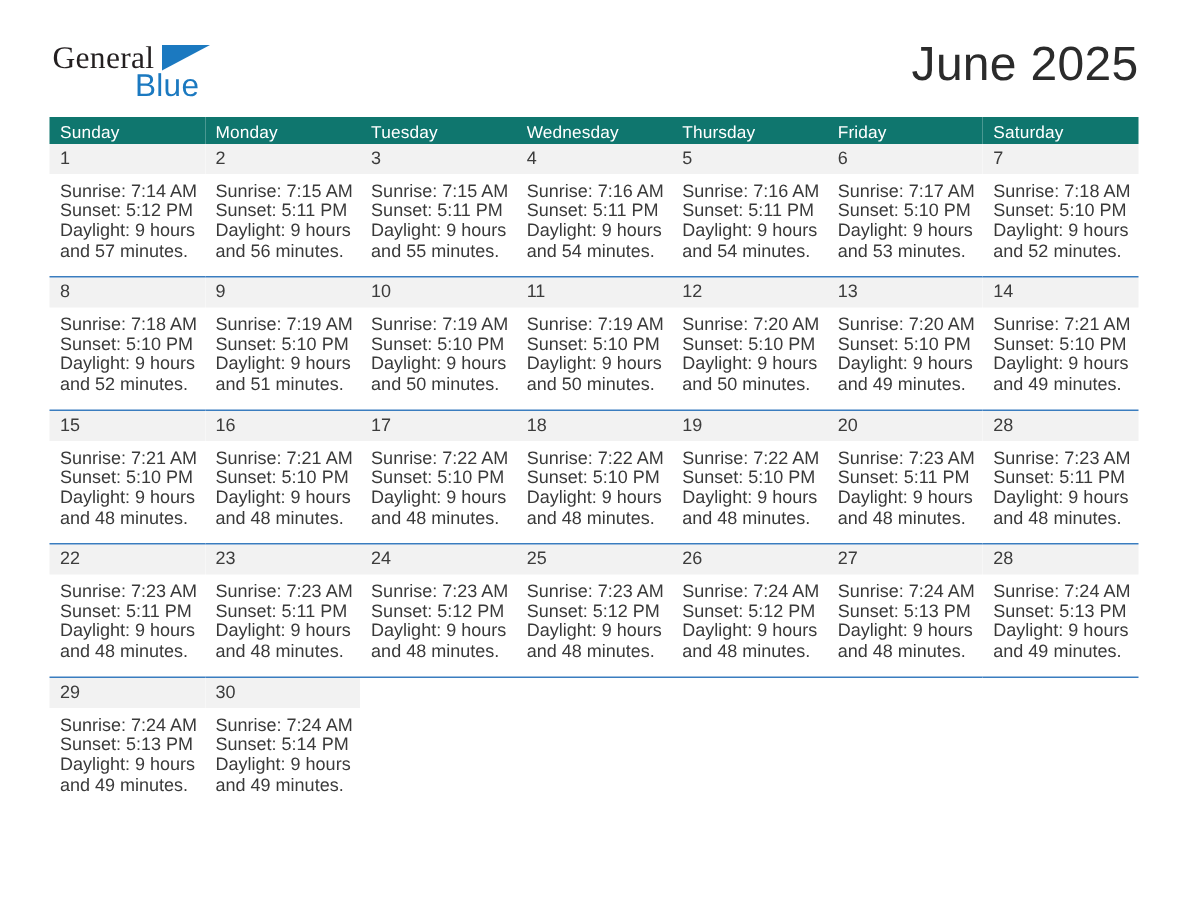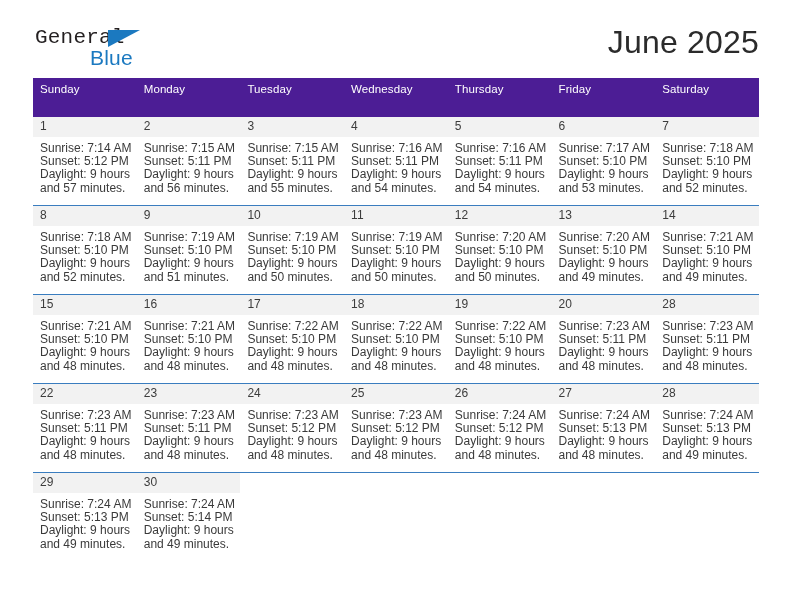--- a/index.html
+++ b/index.html
@@ -37,21 +37,21 @@
     height: 46px;
     flex: none;
   }
   .logo-general {
     position: absolute;
     left: 2px;
     top: 0px;
     font-size: 21px;
     letter-spacing: .2px;
     color: #231f20;
-    font-family: Liberation Mono, monospace;
+    font-family: Liberation Serif, serif;
   }
   .logo-blue {
     position: absolute;
     left: 57px;
     top: 20px;
     font-size: 21px;
     letter-spacing: .2px;
     color: #1b79c0;
     font-family: Liberation Sans, sans-serif;
   }
@@ -83,26 +83,26 @@
   }
 
   
   .calendar {
     margin-top: 6px;
     width: 726px;
     border-collapse: collapse;
     table-layout: fixed;
   }
   .calendar th {
-    background: #4c1d95;
+    background: #0f766e;
     color: #ffffff;
     font-size: 11.5px;
     font-weight: normal;
     text-align: left;
-    padding: 5px 0 22px 7px;
+    padding: 5px 0 1px 7px;
     height: 12px;
     letter-spacing: .1px;
   }
   .calendar td {
     vertical-align: top;
     padding: 0;
     width: 103.7px;
     border-top: 1px solid #3a7dbf;
     background: #ffffff;
   }

